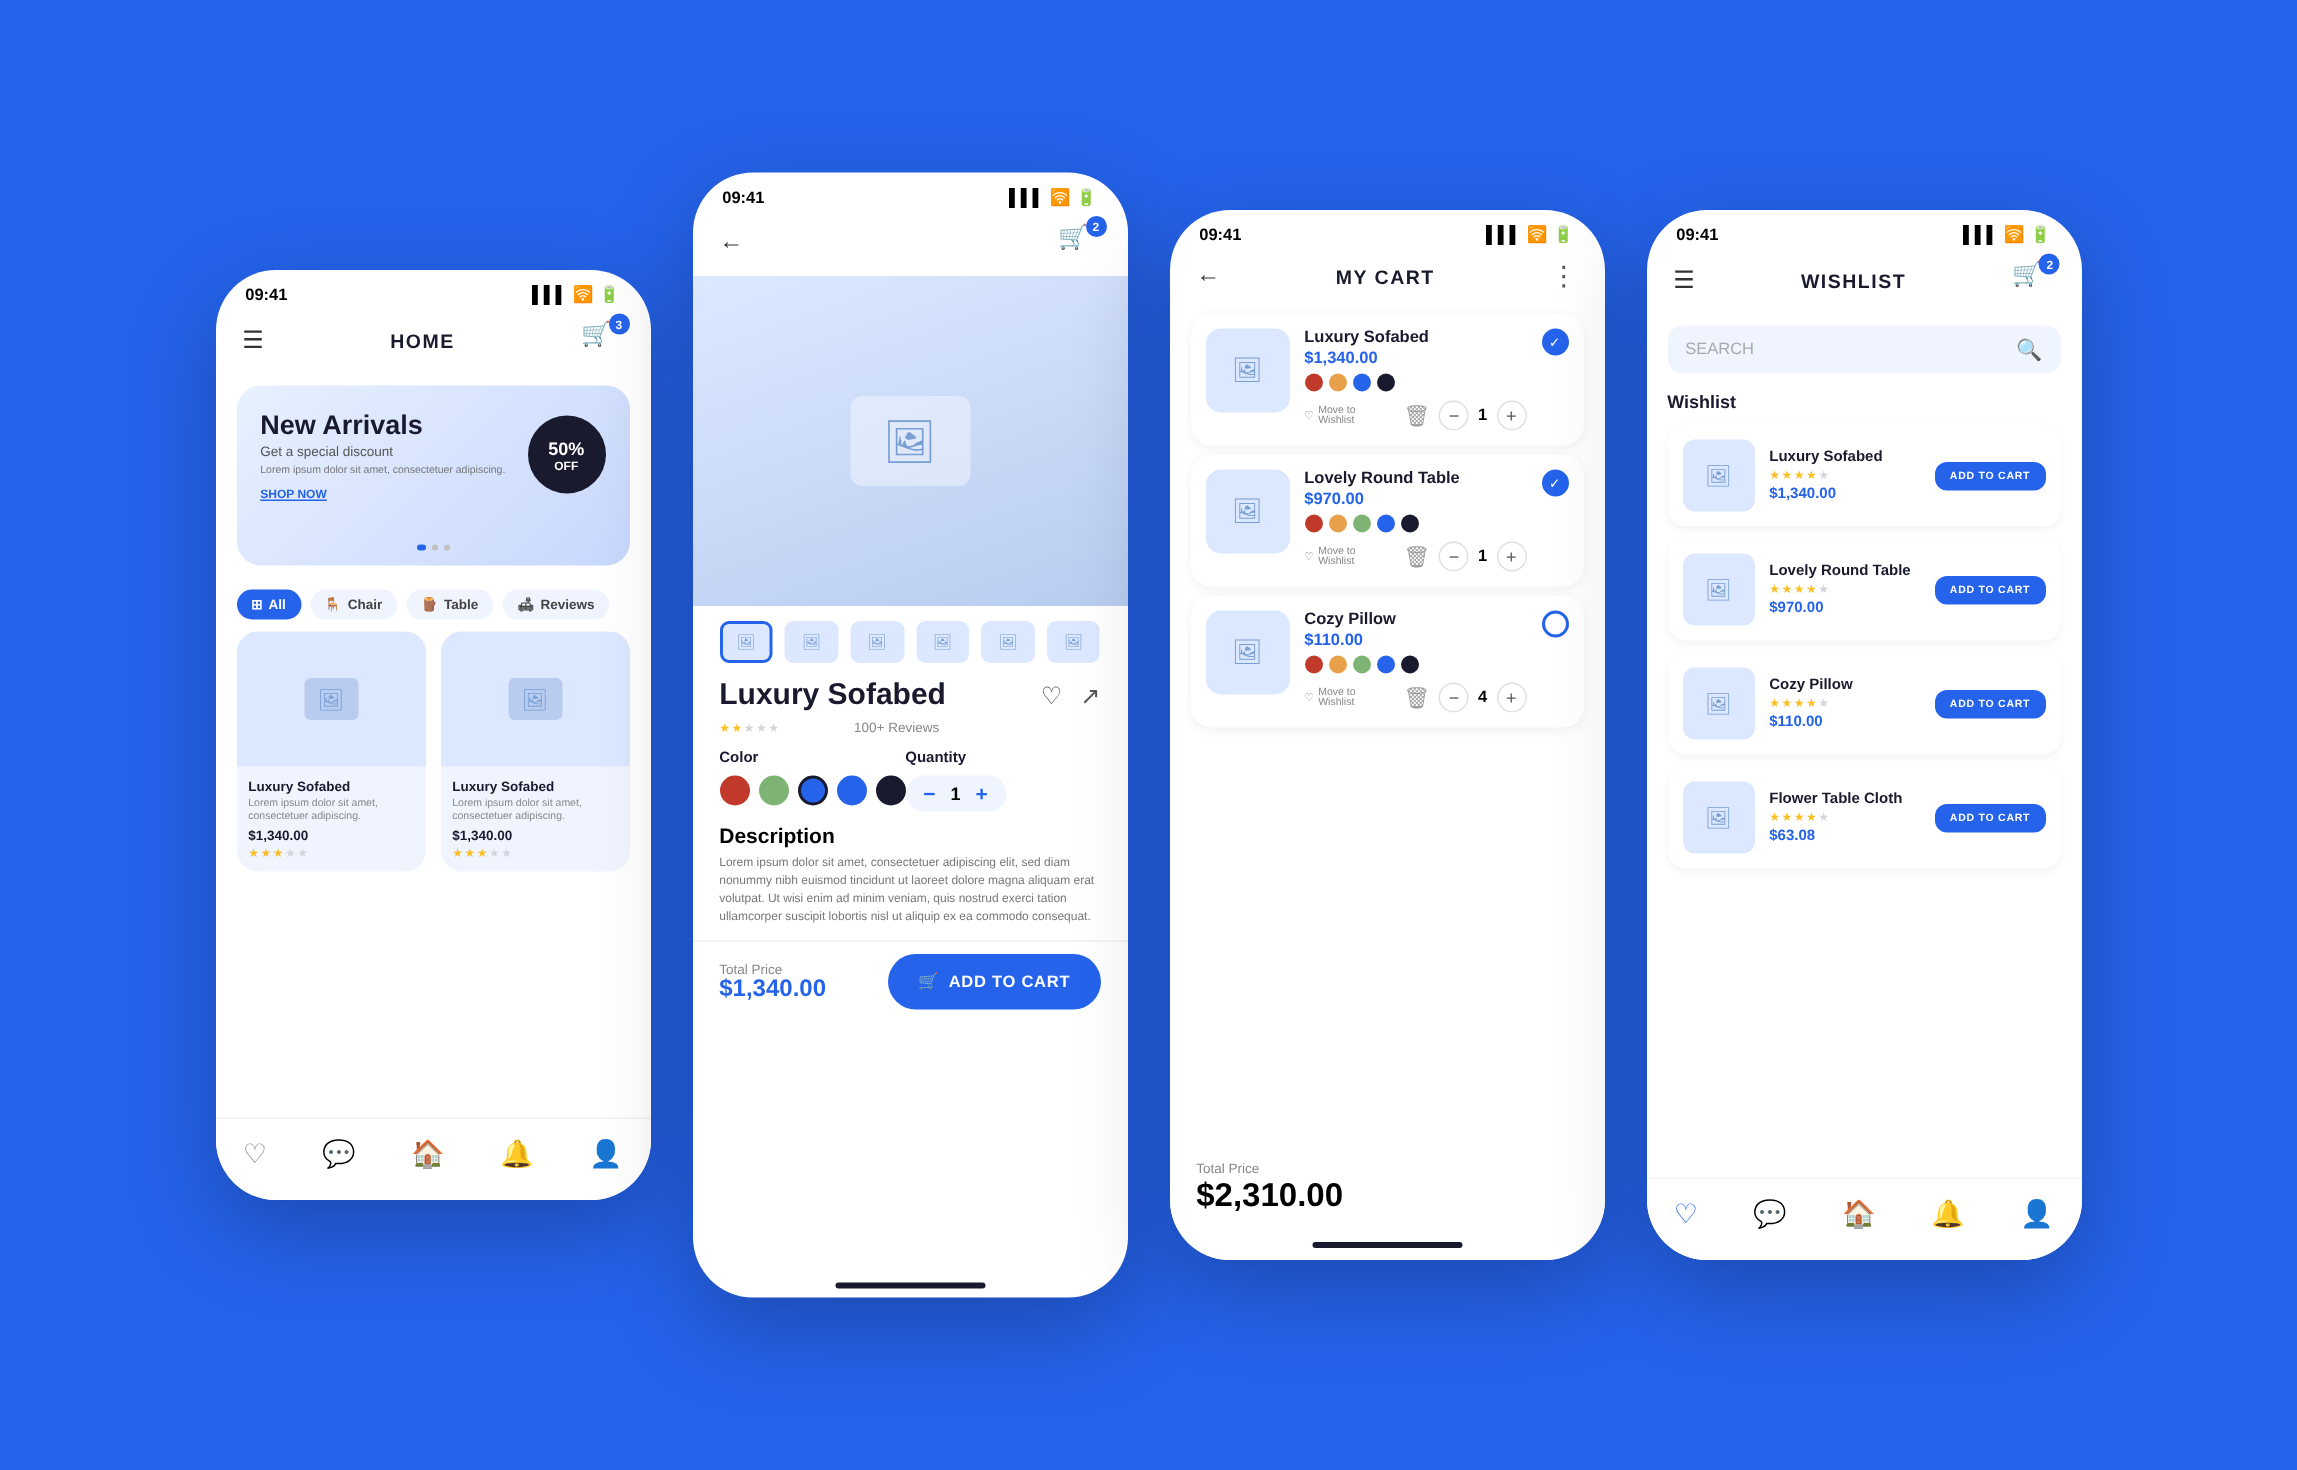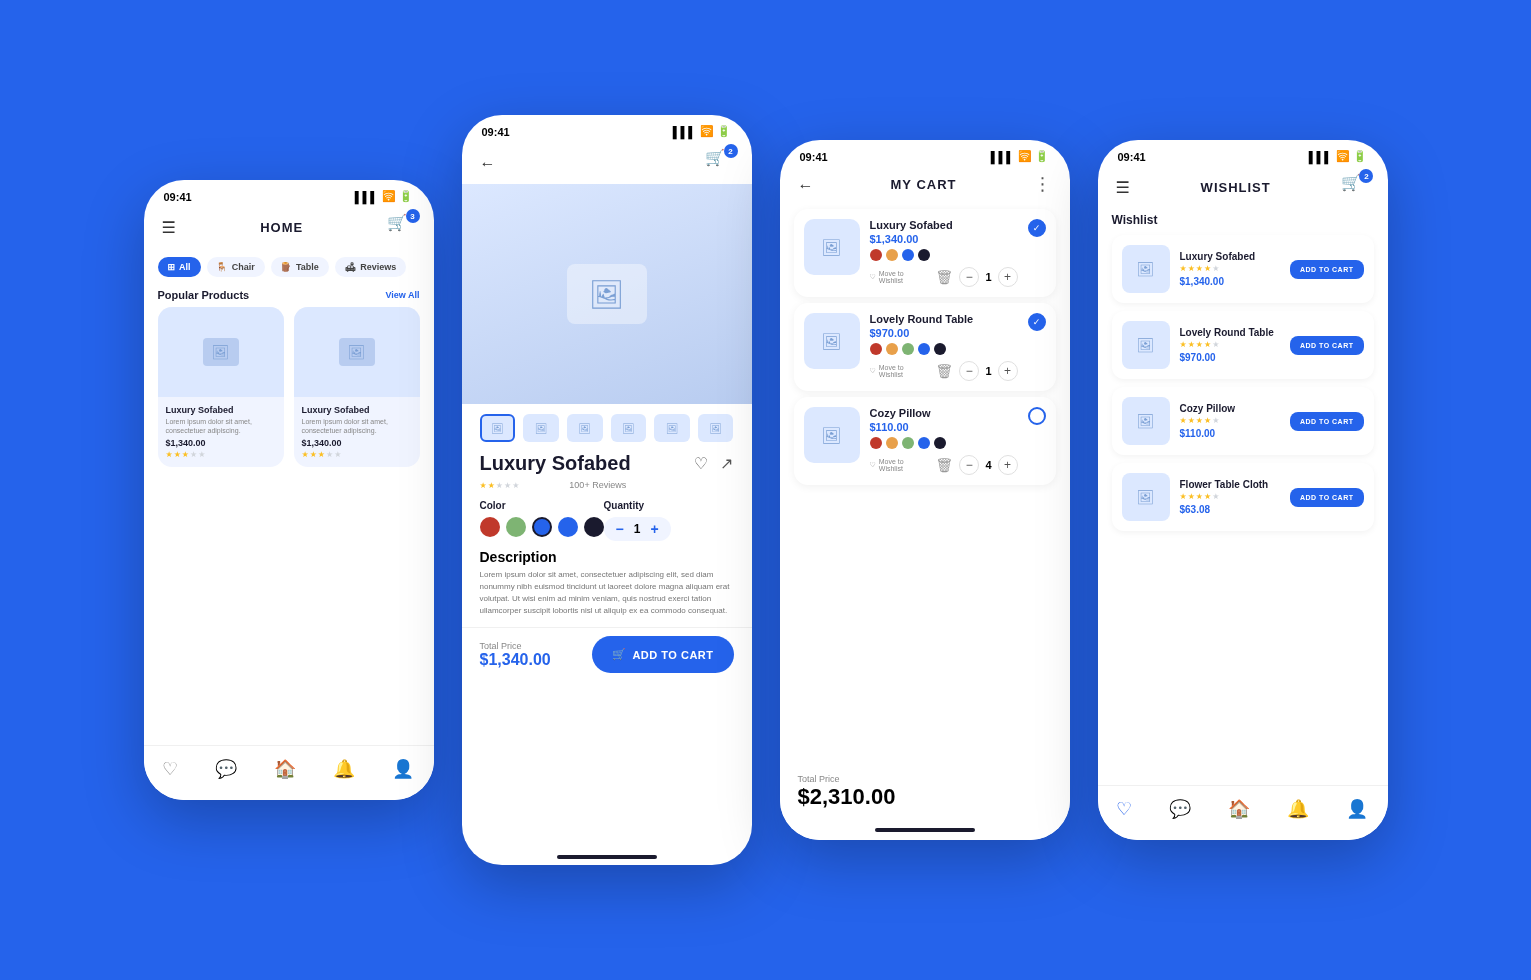--- a/index.html
+++ b/index.html
@@ -505,44 +505,55 @@
 
     <div class="top-nav">
       <span class="hamburger">☰</span>
       <span class="nav-title">HOME</span>
       <div class="cart-icon-btn">
         <span>🛒</span>
         <span class="cart-badge">3</span>
       </div>
     </div>
 
+    <div class="banner">
+      <div class="banner-title">New Arrivals</div>
+      <div class="banner-subtitle">Get a special discount</div>
+      <div class="banner-text">Lorem ipsum dolor sit amet, consectetuer adipiscing.</div>
+      <span class="shop-now-link">SHOP NOW</span>
+      <div class="discount-badge">
+        <span>50%</span>
+        <span class="discount-off">OFF</span>
+      </div>
+      <div class="banner-dots">
+        <div class="dot"></div>
+        <div class="dot inactive"></div>
+        <div class="dot inactive"></div>
+      </div>
+    </div>
 
     <div class="category-row">
       <div class="cat-chip active">
           <span>⊞</span>
           <span>All</span>
         </div>
       <div class="cat-chip inactive">
           <span>🪑</span>
           <span>Chair</span>
         </div>
       <div class="cat-chip inactive">
           <span>🪵</span>
           <span>Table</span>
         </div>
       <div class="cat-chip inactive">
           <span>🛋</span>
           <span>Reviews</span>
         </div>
     </div>
 
-    <div class="section-header">
-      <span class="section-title">Popular Products</span>
-      <span class="view-all">View All</span>
-    </div>
     <div class="products-grid">
       <div class="product-card">
         <div class="product-img">
           <div class="product-img-placeholder">🖼</div>
         </div>
         <div class="product-info">
           <div class="product-name">Luxury Sofabed</div>
           <div class="product-desc">Lorem ipsum dolor sit amet, consectetuer adipiscing.</div>
           <div class="product-price">$1,340.00</div>
           <div class="stars">
@@ -786,20 +797,24 @@
 
     <div class="top-nav">
       <span class="hamburger">☰</span>
       <span class="nav-title">WISHLIST</span>
       <div class="cart-icon-btn">
         <span>🛒</span>
         <span class="cart-badge">2</span>
       </div>
     </div>
 
+    <div class="search-bar">
+      <span class="search-placeholder">SEARCH</span>
+      <span class="search-icon-btn">🔍</span>
+    </div>
 
     <div class="wishlist-section-title">Wishlist</div>
 
     <div class="wishlist-item">
       <div class="wishlist-item-img">🖼</div>
       <div class="wishlist-item-info">
         <div class="wishlist-item-name">Luxury Sofabed</div>
         <div class="stars">
           <span class="star">★</span>
             <span class="star">★</span>

